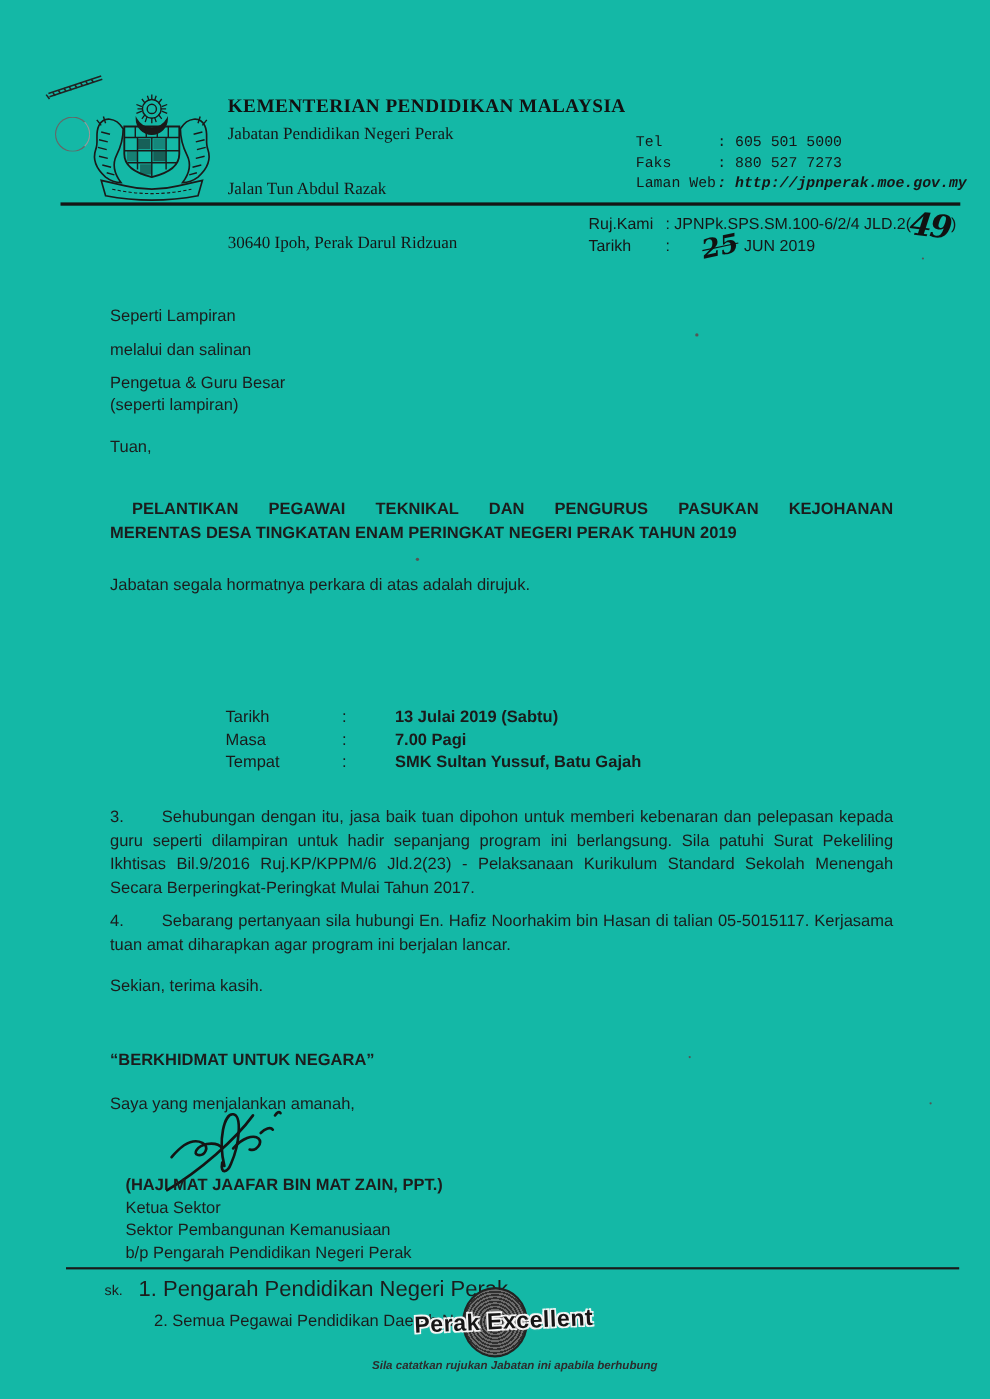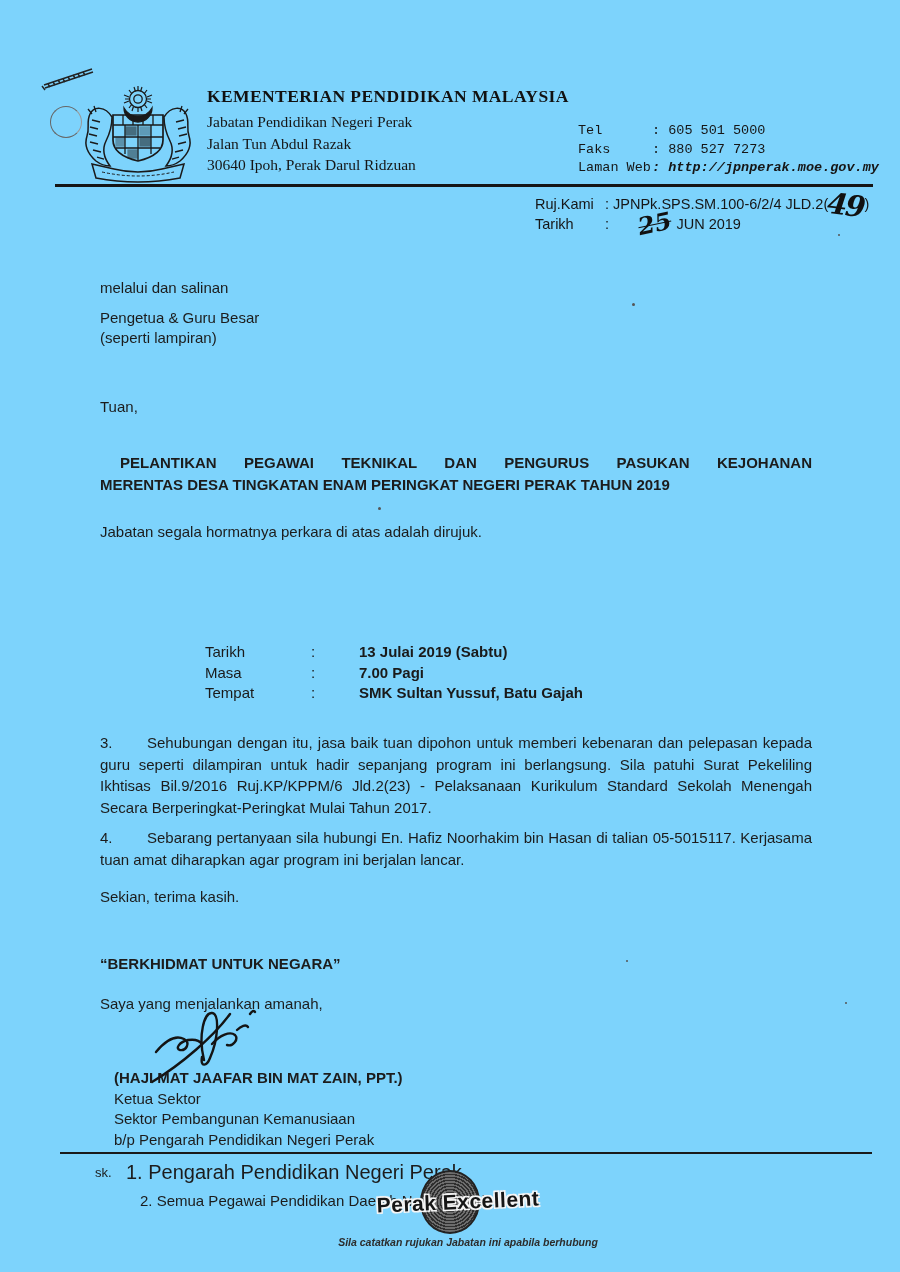--- a/index.html
+++ b/index.html
@@ -1,31 +1,31 @@
 <!DOCTYPE html>
 <html><head>
 <meta charset="utf-8">
 <style>
   * { margin:0; padding:0; box-sizing:border-box; }
   html,body { background:#ffffff; }
   .page {
     position:relative; width:900px; height:1272px; margin:0 auto;
-    background:#7dd3fc; color:#1a1a1a; overflow:hidden;
+    background:#14b8a6; color:#1a1a1a; overflow:hidden;
     font-family:"Liberation Sans", sans-serif;
   }
   
   .crest { position:absolute; left:72px; top:84px; width:132px; height:102px; }
   .pen-scribble { position:absolute; left:40px; top:62px; width:58px; height:30px; }
   .open-circle {
     position:absolute; left:50px; top:106px; width:32px; height:32px;
     border:1.6px solid #666; border-radius:50%; border-right-color:#999;
   }
   .letterhead-text { position:absolute; left:207px; top:86px; font-family:"Liberation Serif","DejaVu Serif",serif; }
   .ministry { font-size:17.5px; font-weight:bold; letter-spacing:.4px; color:#111; }
-  .dept-line { font-size:15.5px; line-height:21.5px; color:#161616; }
+  .dept-line { font-size:15.5px; line-height:21.5px; color:#161616;margin-top:28px; }
   .dept-first { margin-top:4px; }
   .contact { position:absolute; left:578px; top:122px; font-family:Liberation Mono, monospace; font-size:13.5px; color:#161616; }
   .contact-row { display:flex; line-height:18.5px; }
   .contact-label { width:74px; }
   .contact-value { white-space:nowrap; }
   .contact-web { font-style:italic; font-weight:bold; }
   .header-rule { position:absolute; left:55px; top:184px; width:818px; height:3px; background:#151515; }
   
   .ref-block { position:absolute; left:535px; top:194px; font-size:14.5px; color:#161616; }
   .ref-row { display:flex; align-items:flex-start; line-height:20px; white-space:nowrap; }
@@ -163,20 +163,21 @@
     </div>
     <div class="ref-row">
       <span class="ref-label">Tarikh</span>
       <span>:</span>
       <span class="handwritten hw-25">25</span>
       <span>JUN 2019</span>
     </div>
   </div>
 
   <div class="block doc-text" style="top:278px;">
+    <div class="recipient-line" style="margin-bottom:11px;">Seperti Lampiran</div>
     <div class="recipient-line" style="margin-bottom:10px;">melalui dan salinan</div>
     <div class="recipient-line">Pengetua &amp; Guru Besar</div>
     <div class="recipient-line">(seperti lampiran)</div>
   </div>
 
   <div class="block doc-text" style="top:396px;">Tuan,</div>
 
   <div class="block doc-text bold" style="top:452px;">
     <div class="subject-line1">PELANTIKAN PEGAWAI TEKNIKAL DAN PENGURUS PASUKAN KEJOHANAN</div>
     <div>MERENTAS DESA TINGKATAN ENAM PERINGKAT NEGERI PERAK TAHUN 2019</div>

